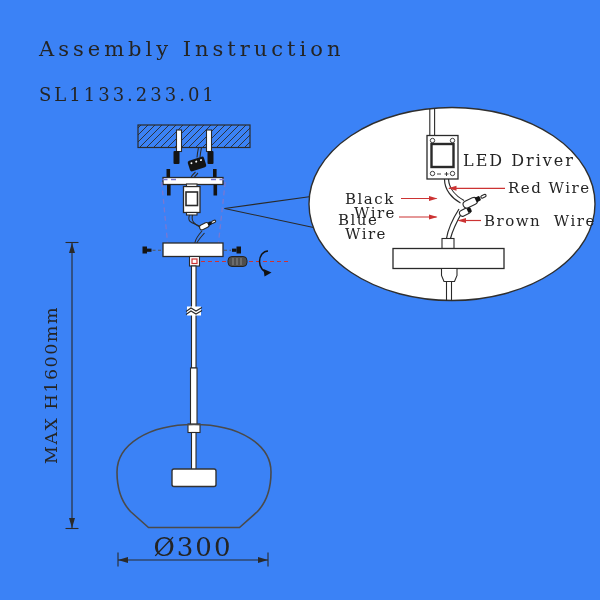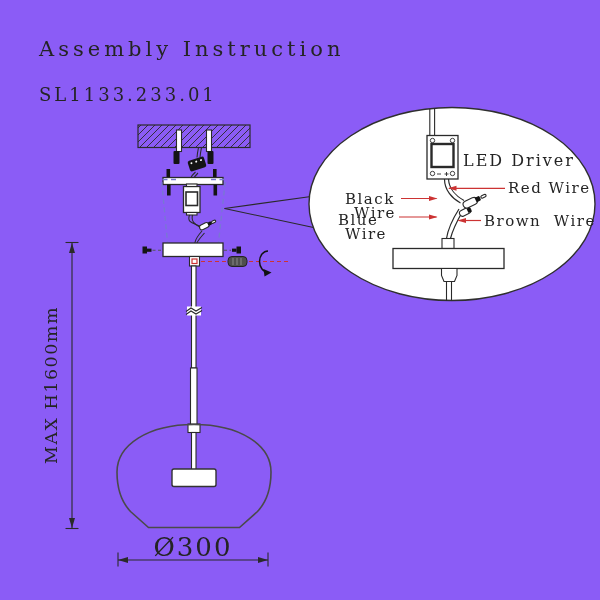--- a/index.html
+++ b/index.html
@@ -1,16 +1,16 @@
 <!DOCTYPE html>
 <html><head>
 <meta charset="utf-8">
 <style>
   html,body{margin:0;padding:0;background:#ffffff;}
-  .page{width:600px;height:600px;background:#8b5cf6;position:relative;overflow:hidden;}
+  .page{width:600px;height:600px;background:#3b82f6;position:relative;overflow:hidden;}
   svg text{font-family:"DejaVu Serif","Liberation Serif",serif;fill:#242424;white-space:pre;}
   .t-title{font-size:21px;letter-spacing:4px;}
   .t-model{font-size:18px;letter-spacing:3px;}
   .t-dim-v{font-size:17.5px;letter-spacing:1.5px;}
   .t-dim-h{font-size:26px;letter-spacing:2px;}
   .t-lbl{font-size:15px;letter-spacing:1.5px;}
   .t-driver{font-size:16px;letter-spacing:2px;}
   .ln{stroke:#2a2a2a;fill:none;}
   .thin{stroke-width:1.1;}
   .mid{stroke-width:1.3;}

